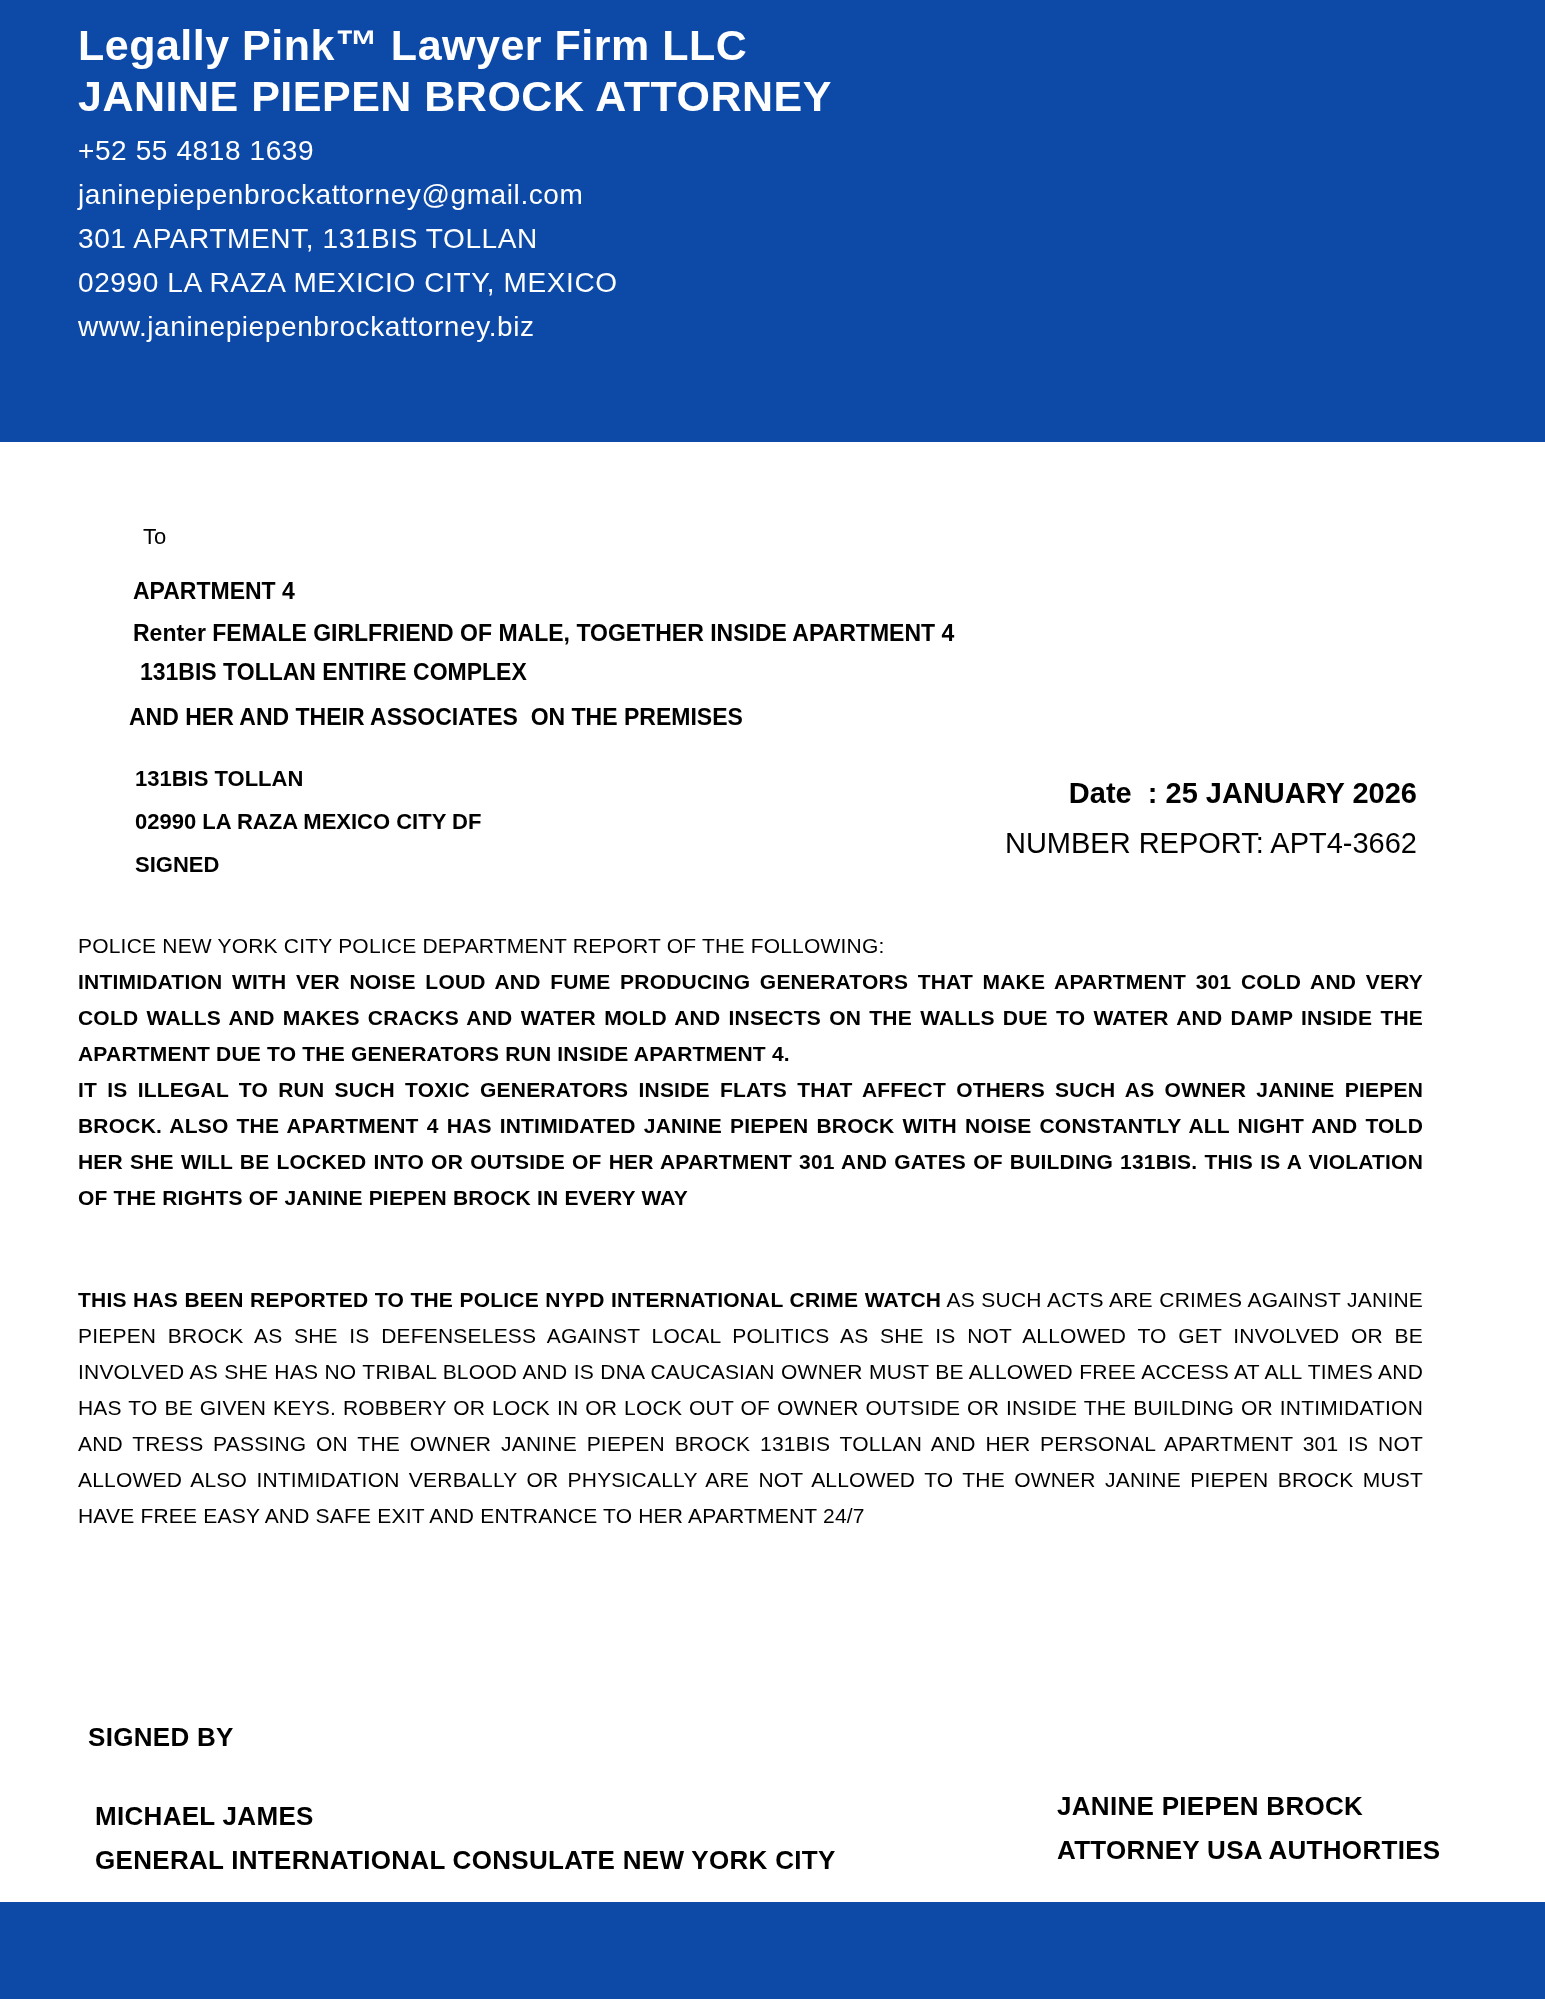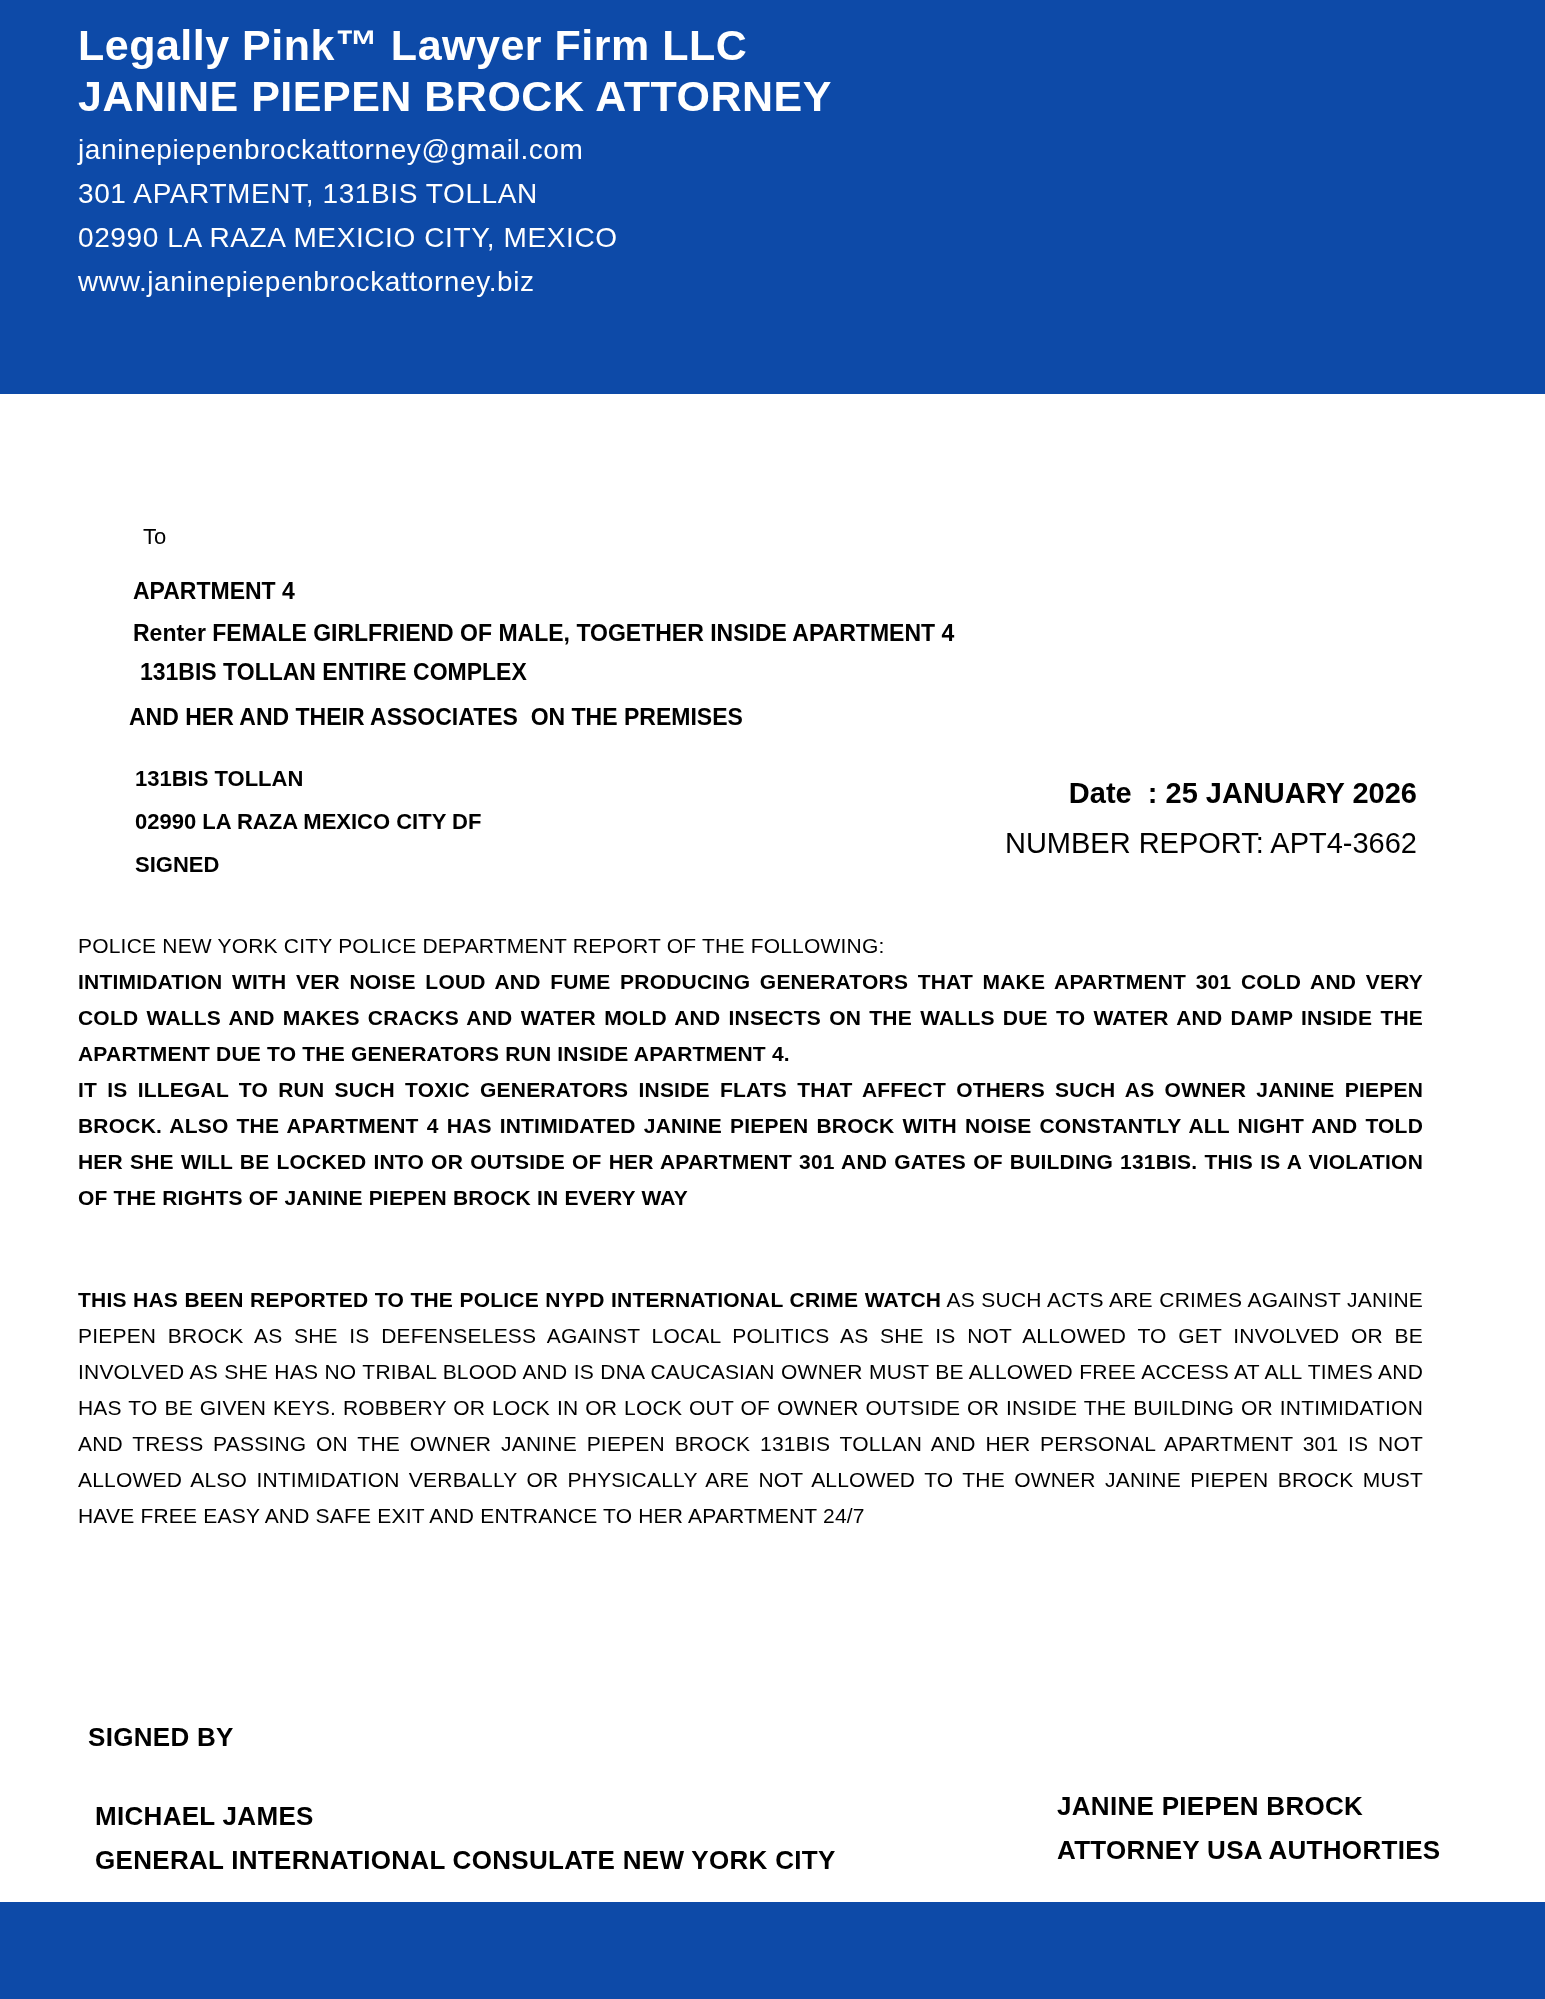--- a/index.html
+++ b/index.html
@@ -11,21 +11,21 @@
     background: #ffffff;
     color: #000000;
     font-family: "Liberation Sans", "DejaVu Sans", sans-serif;
     overflow: hidden;
   }
 
   
   .letterhead {
     position: absolute;
     top: 0; left: 0; right: 0;
-    height: 394px;
+    height: 442px;
     box-sizing: border-box;
     padding: 22px 40px 0 78px;
     color: #ffffff;
   }
   .firm-name {
     font-size: 43px;
     font-weight: 700;
     letter-spacing: 0.5px;
     line-height: 47px;
   }
@@ -106,20 +106,21 @@
   }
 </style>
 </head>
 <body>
 
 <div class="page">
 
   <header class="letterhead" style="background: rgb(13, 74, 168);">
     <div class="firm-name">Legally Pink™ Lawyer Firm LLC</div>
     <div class="attorney-name">JANINE PIEPEN BROCK ATTORNEY</div>
+    <div class="contact-line first">+52 55 4818 1639</div>
     <div class="contact-line">janinepiepenbrockattorney@gmail.com</div>
     <div class="contact-line">301 APARTMENT, 131BIS TOLLAN</div>
     <div class="contact-line">02990 LA RAZA MEXICIO CITY, MEXICO</div>
     <div class="contact-line">www.janinepiepenbrockattorney.biz</div>
   </header>
 
   <section class="recipient">
     <div class="to-label">To</div>
     <div class="r-line r-apartment">APARTMENT 4</div>
     <div class="r-line r-renter">Renter FEMALE GIRLFRIEND OF MALE, TOGETHER INSIDE APARTMENT 4</div>

